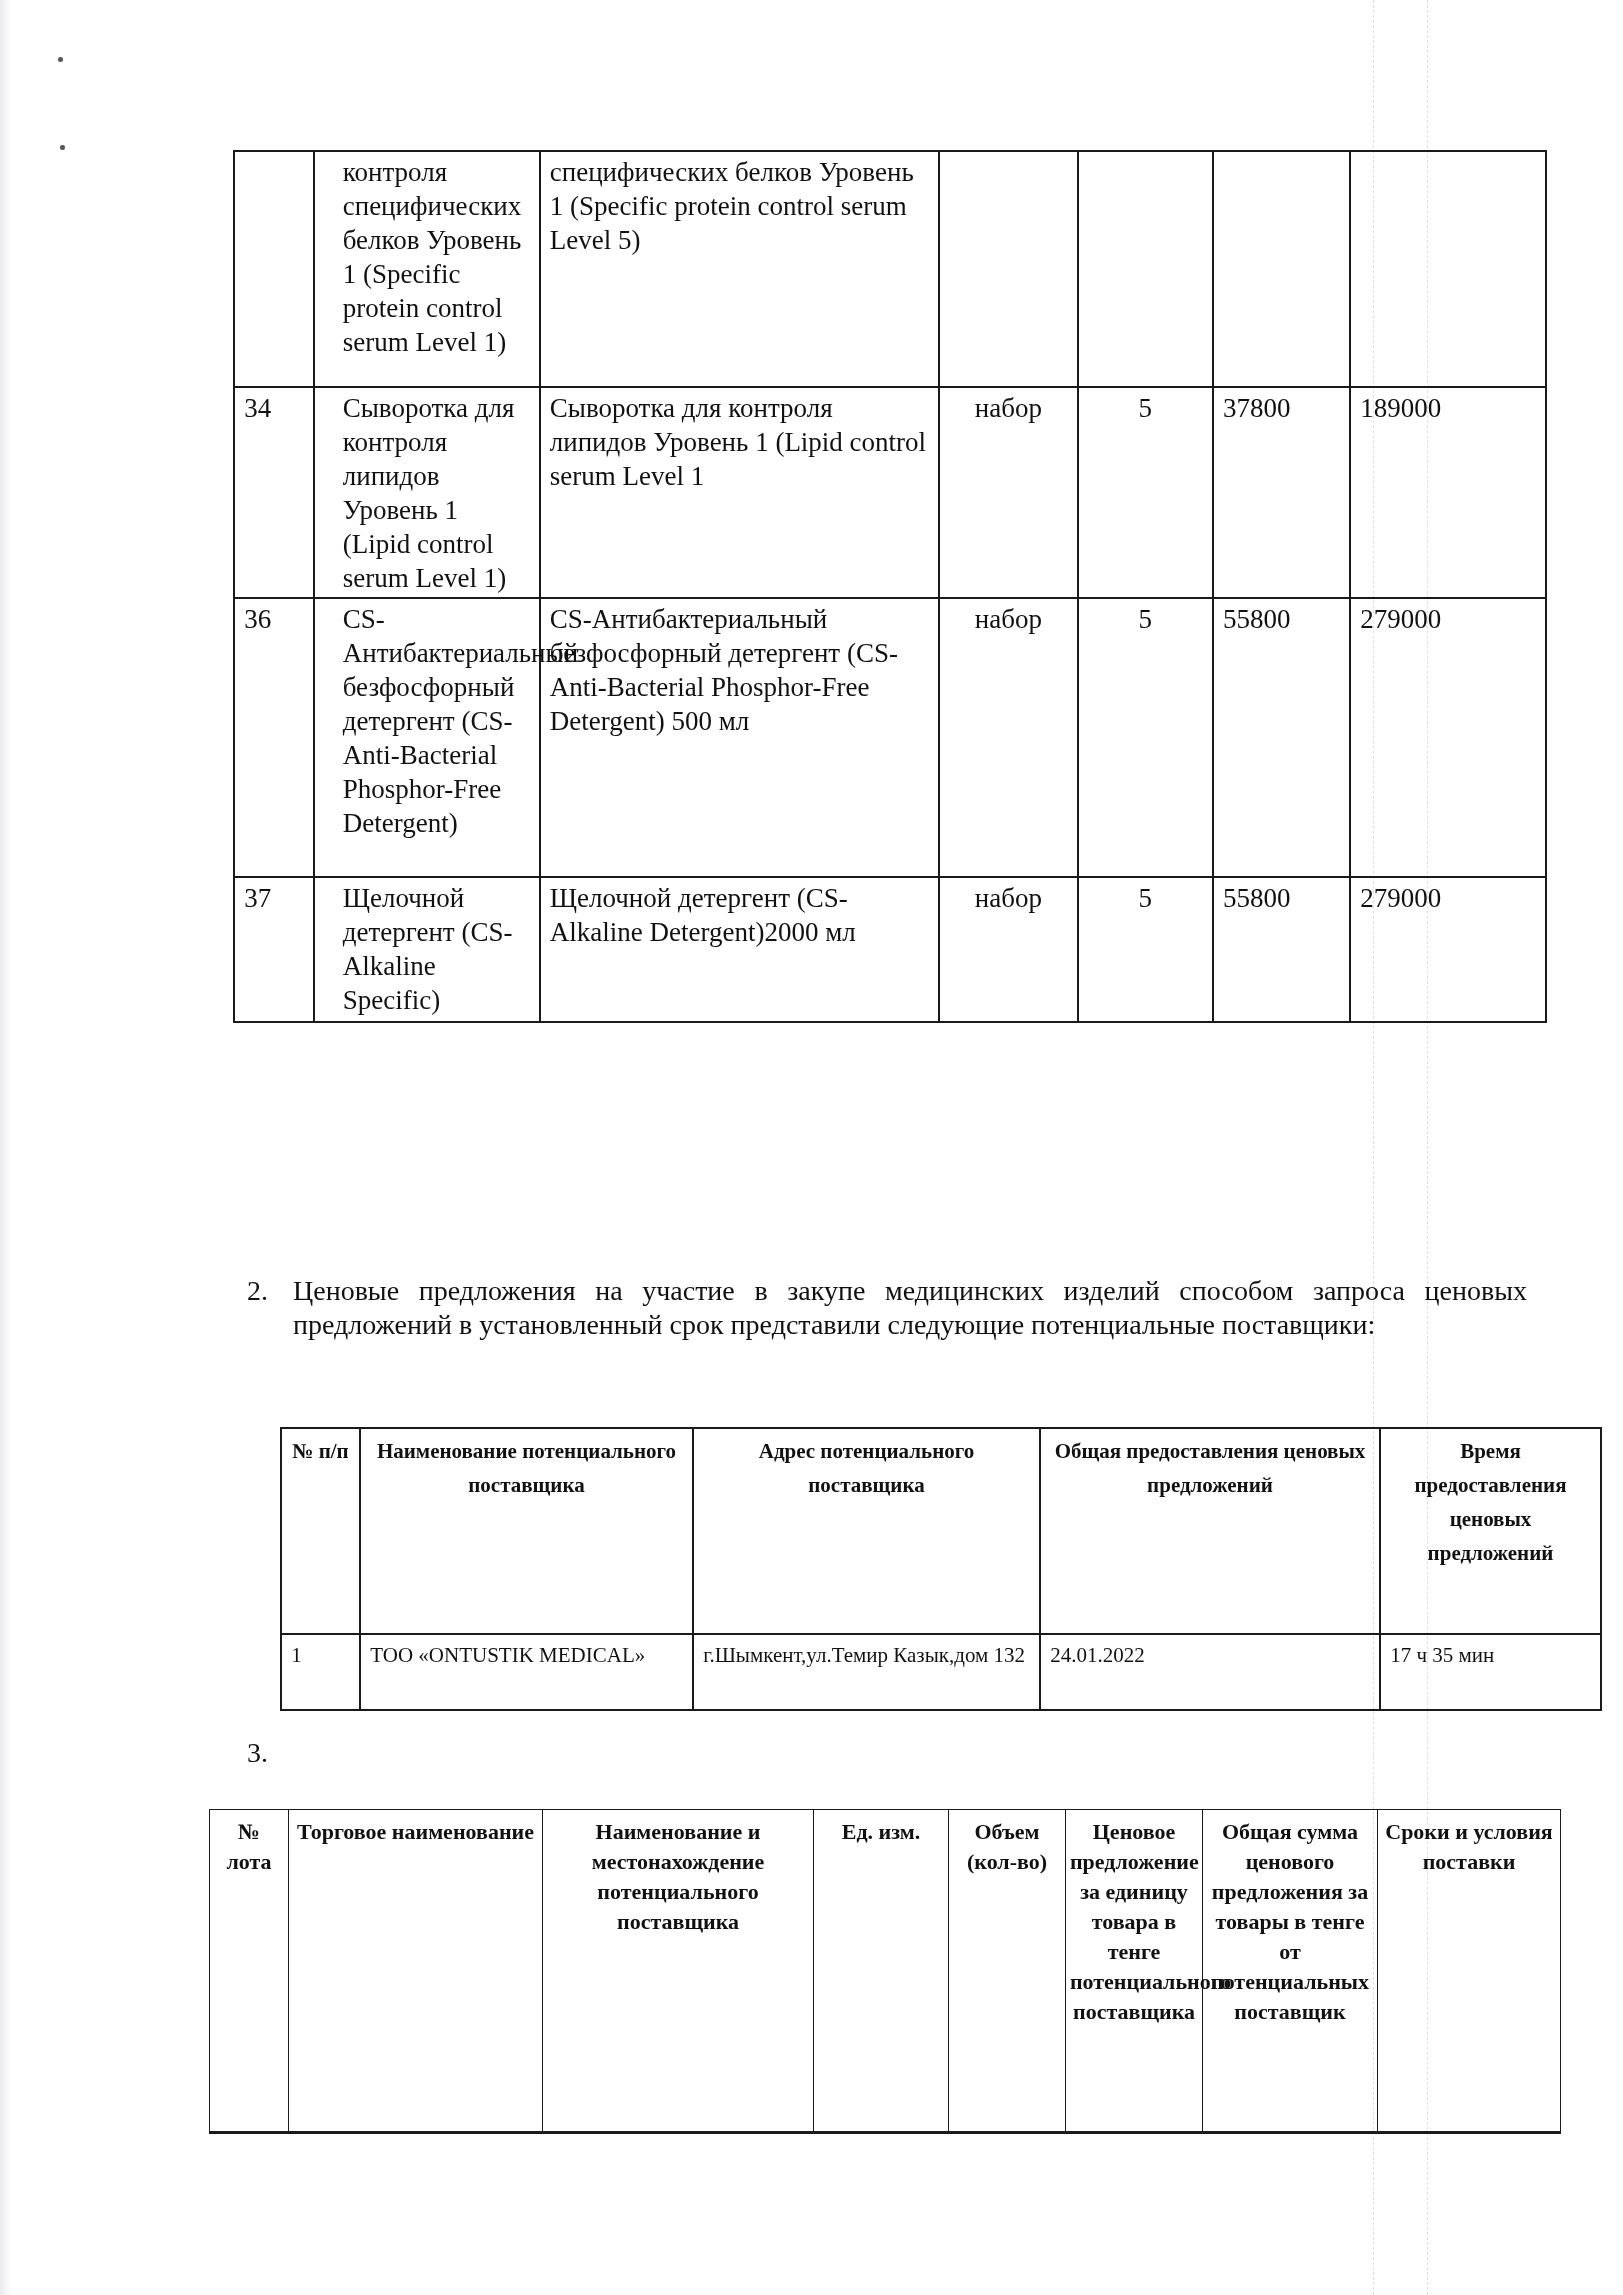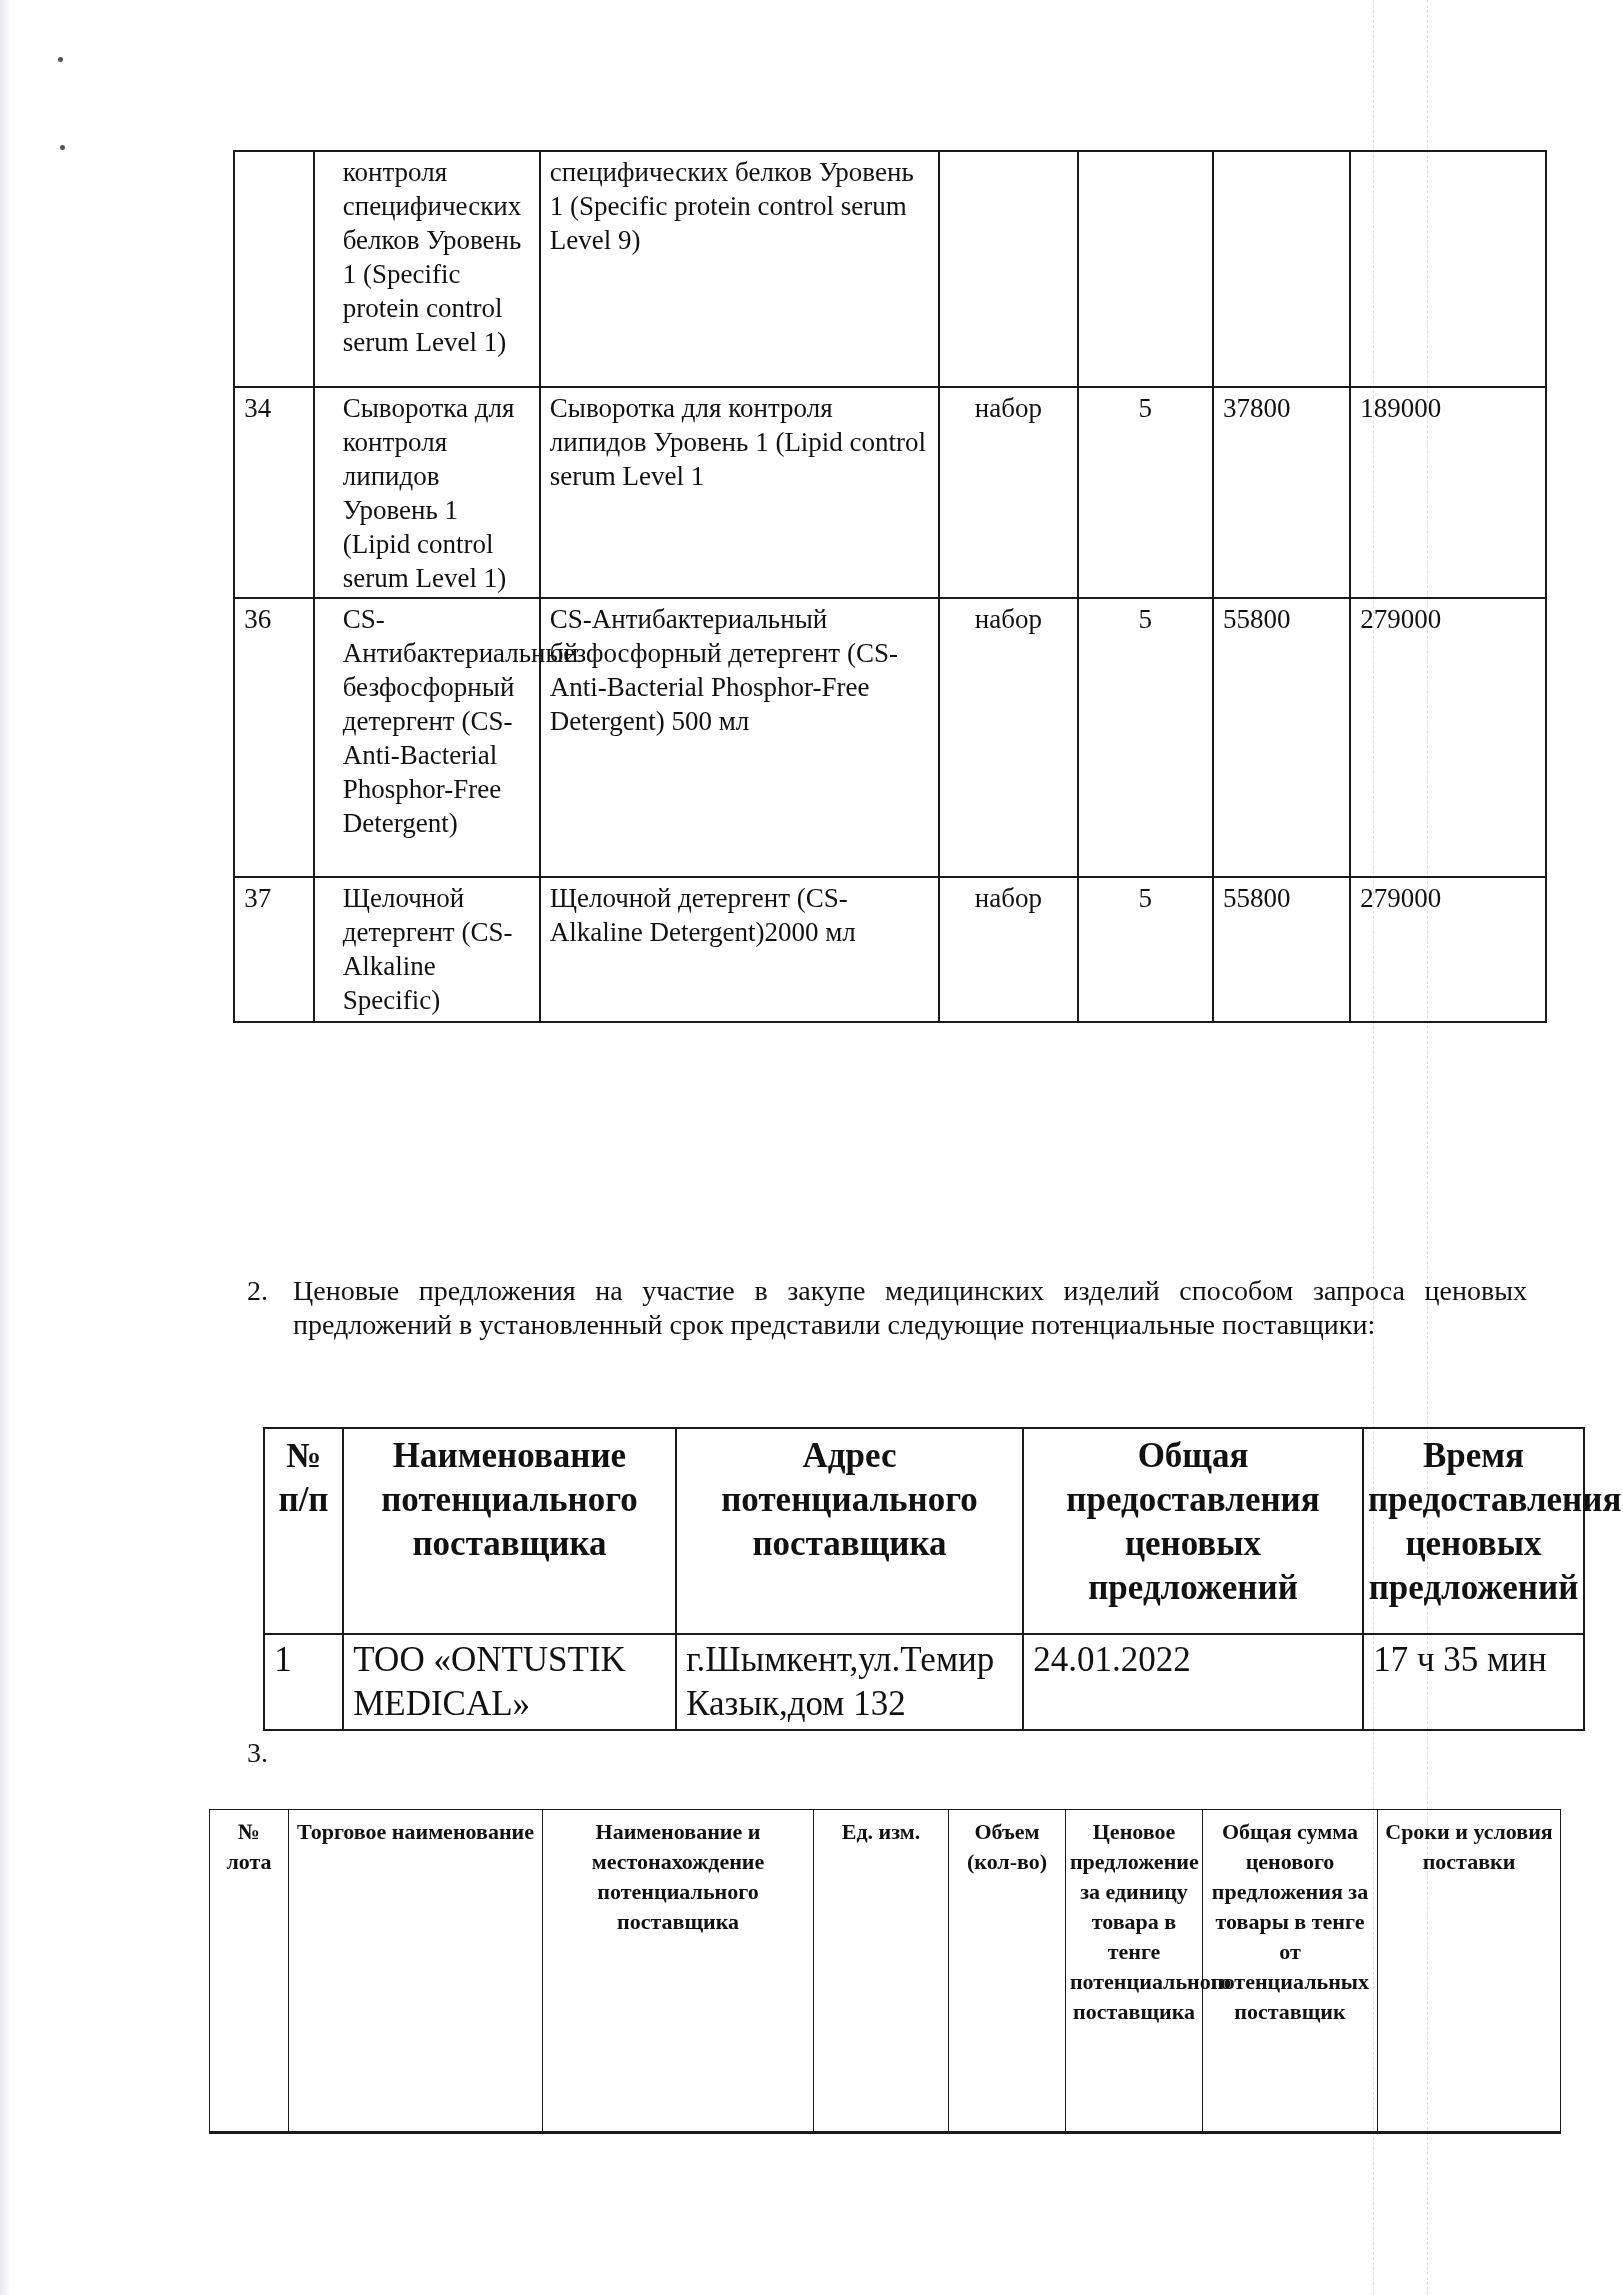--- a/index.html
+++ b/index.html
@@ -23,21 +23,21 @@
   #lots-table .c-spec { width: 361px; }
   #lots-table .c-unit { width: 125px; text-align: center; }
   #lots-table .c-qty { width: 122px; text-align: center; }
   #lots-table .c-price { width: 124px; }
   #lots-table .c-total { width: 177px; }
 
   .para { position: absolute; font-size: 28px; line-height: 34px; text-align: justify; }
   .para .num { position: absolute; left: -46px; top: 0; }
 
   
-  #suppliers-table { left: 263px; top: 1427px; width: 1320px; font-size: 35px; line-height: 44px; }
+  #suppliers-table { left: 280px; top: 1427px; width: 1320px; font-size: 21px; line-height: 34px; }
   #suppliers-table th { font-weight: bold; text-align: center; padding: 5.2px 3.9px; height: 194px; }
   #suppliers-table td { padding: 2.6px 9.2px; }
 
   
   #offers-table { left: 209px; top: 1809px; width: 1351px; font-size: 22px; line-height: 30px; }
   #offers-table th { font-weight: bold; text-align: center; padding: 6.5px 3.9px; height: 308px; vertical-align: top; border-width: 1.3px; }
   #offers-table { border-bottom: 3.3px solid #1a1a1a; padding-left: 24px; }
 </style>
 </head>
 <body>
@@ -55,21 +55,21 @@
       <col class="c-spec">
       <col class="c-unit">
       <col class="c-qty">
       <col class="c-price">
       <col class="c-total">
   </colgroup>
   <tbody>
     <tr style="height:236px;">
       <td class="c-num"></td>
       <td class="c-name">контроля специфических белков Уровень 1 (Specific protein control serum Level 1)</td>
-      <td class="c-spec">специфических белков Уровень 1 (Specific protein control serum Level 9)</td>
+      <td class="c-spec">специфических белков Уровень 1 (Specific protein control serum Level 5)</td>
       <td class="c-unit"></td>
       <td class="c-qty"></td>
       <td class="c-price"></td>
       <td class="c-total"></td>
     </tr>
     <tr style="height:211px;">
       <td class="c-num">34</td>
       <td class="c-name">Сыворотка для контроля липидов Уровень 1 (Lipid control serum Level 1)</td>
       <td class="c-spec">Сыворотка для контроля липидов Уровень 1 (Lipid control serum Level 1</td>
       <td class="c-unit">набор</td>

